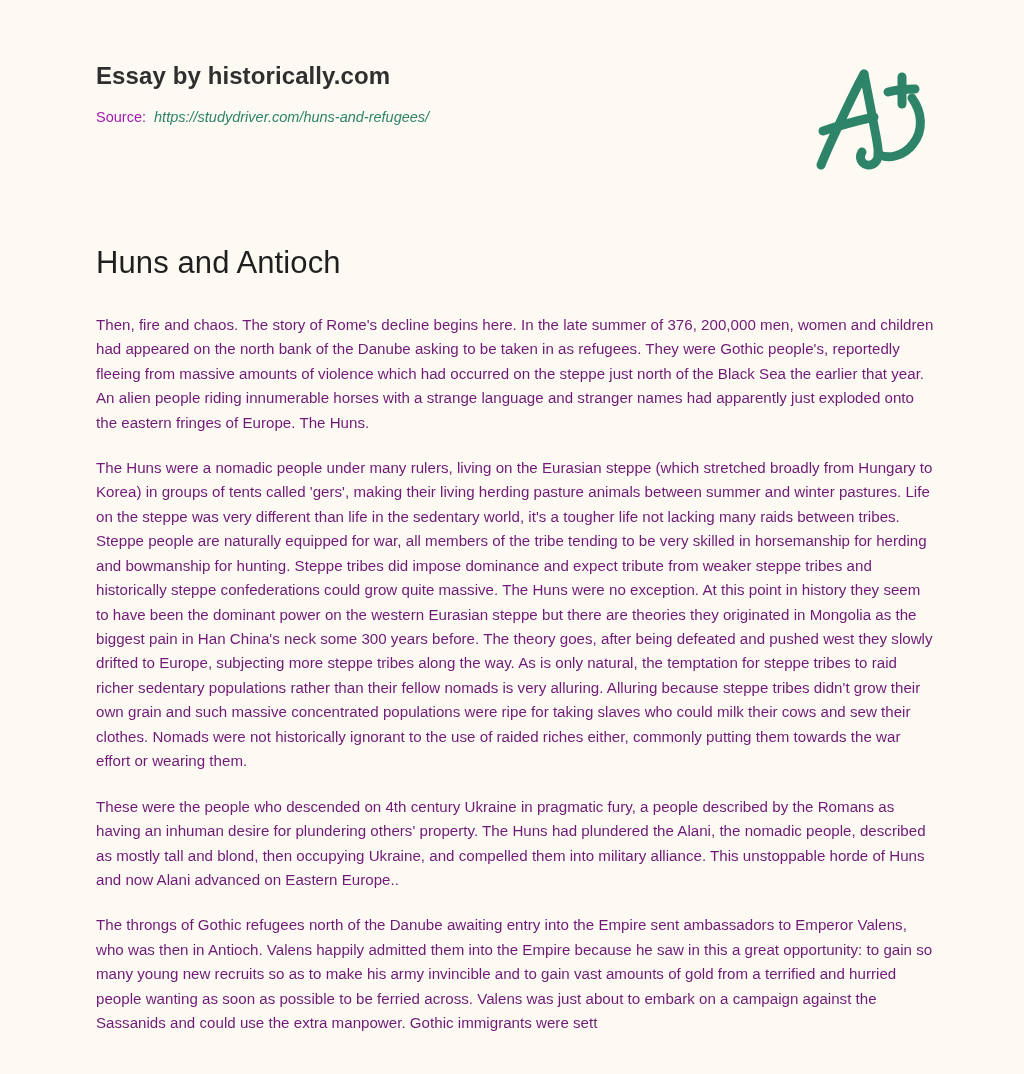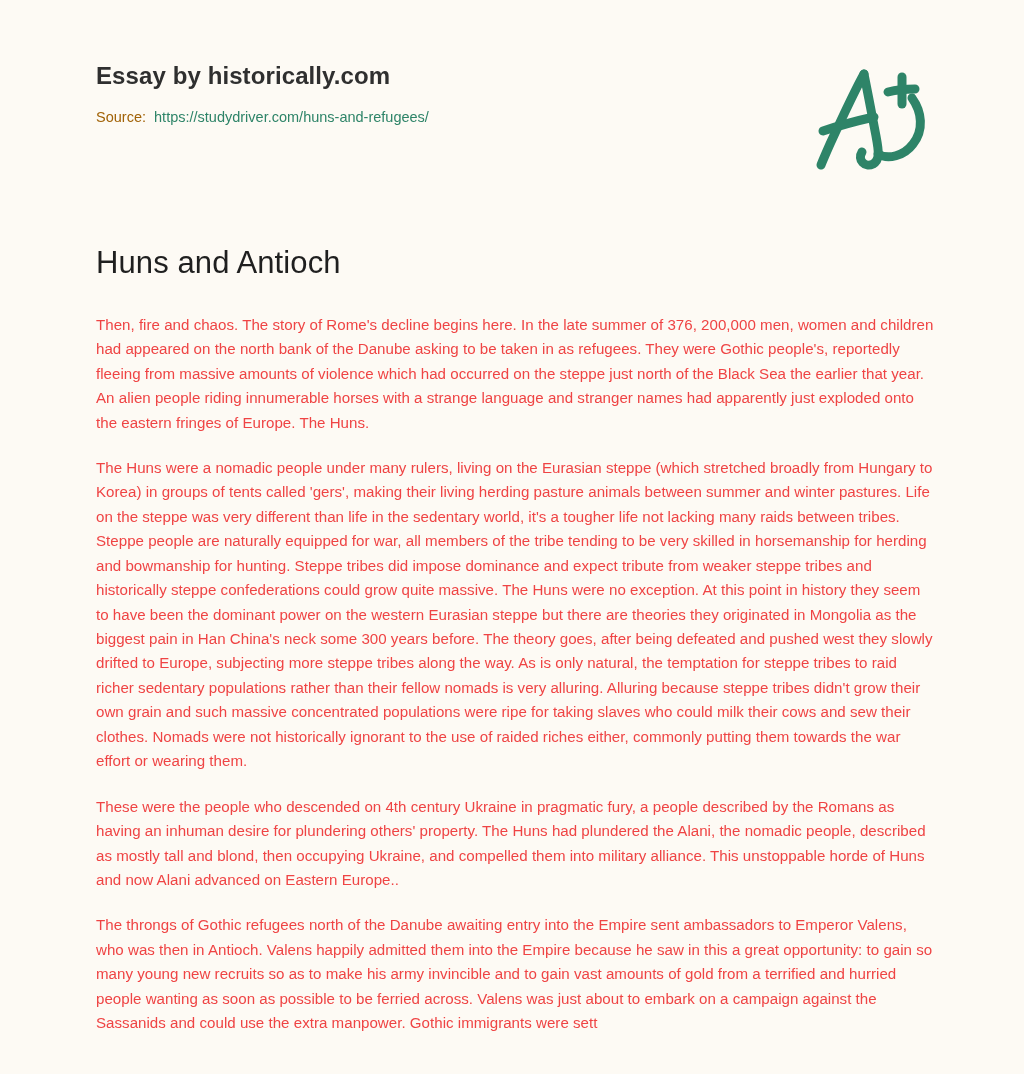--- a/index.html
+++ b/index.html
@@ -45,25 +45,26 @@
     margin: 0;
   }
   .source-line {
     margin-top: 16px;
     font-size: 14.5px;
     color: #7d7a74;
     line-height: 1.4;
     white-space: nowrap;
   }
   .source-label {
-    color: #a16207;
+    color: #a21caf;
   }
   .source-url {
     color: #2e8468;
     text-decoration: none;
+    font-style: italic;
   }
   .logo-wrap {
     position: absolute;
     left: 800px;
     top: 64px;
     width: 140px;
     height: 112px;
   }
   .logo-wrap svg {
     display: block;
@@ -83,21 +84,21 @@
     letter-spacing: 0.1px;
     line-height: 1.25;
   }
   .body-copy {
     margin-top: 30px;
   }
   .body-copy p {
     margin: 0 0 21px 0;
     font-size: 15.1px;
     line-height: 1.62;
-    color: #ef4444;
+    color: #701a75;
     text-align: left;
     letter-spacing: 0.02px;
   }
   .body-copy p:last-child {
     margin-bottom: 0;
   }
 </style>
 </head>
 <body>
 

